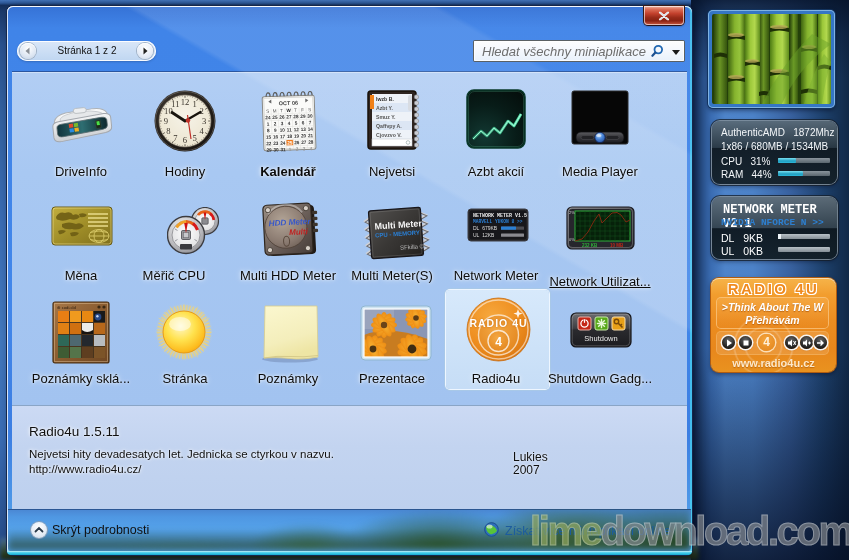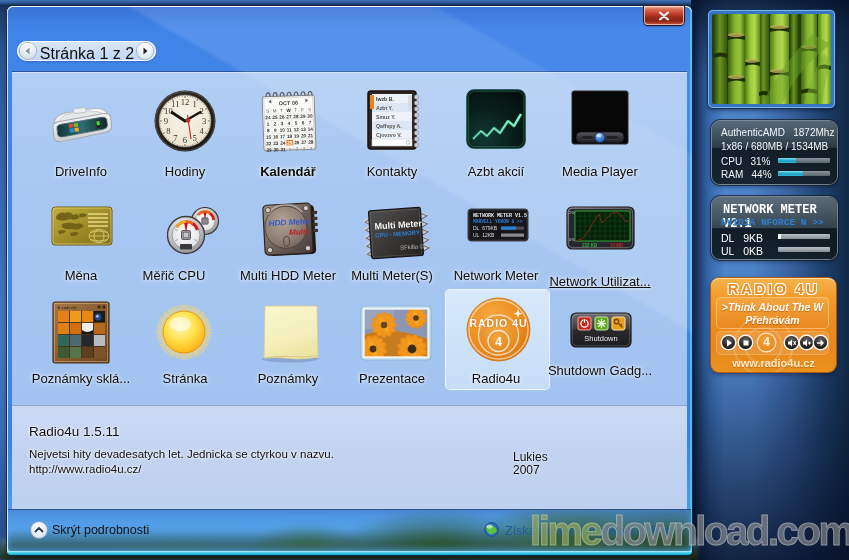--- a/index.html
+++ b/index.html
@@ -32,21 +32,21 @@
   
   #navpill{position:absolute;left:10px;top:35px;width:139px;height:20px;border-radius:10px;
      background:linear-gradient(180deg,#dae7f8,#bfd6f1);
      box-shadow:inset 0 0 0 1px rgba(255,255,255,.9), 0 1px 2px rgba(30,60,110,.35);}
   .navcirc{position:absolute;top:2px;width:16px;height:16px;border-radius:50%;
      background:radial-gradient(circle at 50% 35%,#ffffff,#dde6f2 60%,#c3cfdf);
      box-shadow:0 0 0 1px #9fb0c4, inset 0 1px 1px #fff;}
   #navL{left:3px;}
   #navR{left:120px;background:radial-gradient(circle at 50% 35%,#ffffff,#e8eef8 55%,#cfd9e8);}
   .navcirc svg{position:absolute;left:50%;top:50%;transform:translate(-50%,-50%);}
-  #navtext{position:absolute;left:22px;top:3.5px;width:96px;text-align:center;font-size:16px;color:#111;}
+  #navtext{position:absolute;left:22px;top:3.5px;width:96px;text-align:center;font-size:10px;color:#111;}
   
   #searchbox{position:absolute;left:467px;top:35px;width:210px;height:20px;border-radius:1px;
      background:linear-gradient(180deg,#fdfdfe 0%,#f3f7fd 55%,#e9f1fb 100%);box-shadow:0 0 0 1px #5a6064, inset 0 0 0 1px rgba(255,255,255,.8);}
   #searchbox .ph{position:absolute;left:8px;top:2.5px;font-size:13px;font-style:italic;color:#6e6e6e;}
   #searchbox svg.mag{position:absolute;left:176px;top:3px;}
   #searchbox .drop{position:absolute;left:198px;top:9px;width:0;height:0;border-left:4.5px solid transparent;border-right:4.5px solid transparent;border-top:5px solid #1a1a1a;}
   
   #content{position:absolute;left:5px;top:66px;width:675px;height:333px;
      background:linear-gradient(180deg,#b2cef4 0%,#a8c8f2 30%,#a2c3f0 100%);
      box-shadow:inset 0 1px 0 #cfe0f8, 0 -1px 0 #2a56a0;}
@@ -176,20 +176,28 @@
           <svg width="8" height="8" viewBox="0 0 8 8">
             <path d="M5.5 0.5 L1.5 4 L5.5 7.5Z" fill="#8a8f96"></path>
           </svg>
         </div>
       <div id="navtext">Stránka 1 z 2</div>
       <div class="navcirc" id="navR">
           <svg width="8" height="8" viewBox="0 0 8 8">
             <path d="M2.5 0.5 L6.5 4 L2.5 7.5Z" fill="#222"></path>
           </svg>
         </div>
+    </div>
+    <div id="searchbox">
+      <div class="ph">Hledat všechny miniaplikace</div>
+      <svg class="mag" width="14" height="14" viewBox="0 0 14 14">
+          <circle cx="8.3" cy="5.6" r="3.8" fill="none" stroke="#2268b2" stroke-width="1.8"></circle>
+          <path d="M5.4 8.6 L2.4 11.8" stroke="#1e5090" stroke-width="2.2" stroke-linecap="round"></path>
+        </svg>
+      <div class="drop"></div>
     </div>
     <div id="selbox"></div>
     <div id="icons">
 
       <svg style="position:absolute;left:40px;top:97px" width="68" height="46" viewBox="0 0 68 46">
         <defs>
           <linearGradient id="drvtop" x1="0" y1="0" x2="0" y2="1">
               <stop offset="0" stop-color="#fdfdfd"></stop>
               <stop offset="1" stop-color="#d8dadc"></stop>
             </linearGradient>
@@ -879,35 +887,35 @@
           <line x1="48" y1="11" x2="52.5" y2="15.5" stroke="#7a4a08" stroke-width="1.6"></line>
           <line x1="50.5" y1="13.5" x2="52" y2="12" stroke="#7a4a08" stroke-width="1.2"></line>
         </g>
         <text x="31" y="29" font-size="7.5" fill="#e8e8e8" text-anchor="middle">Shutdown</text>
       </svg>
     </div>
     <div id="labels">
       <div class="lbl" style="left:22px;top:158px;width:104px;">DriveInfo</div>
       <div class="lbl" style="left:126px;top:158px;width:104px;">Hodiny</div>
       <div class="lbl" style="left:229px;top:158px;width:104px;font-weight:bold;">Kalendář</div>
-      <div class="lbl" style="left:333px;top:158px;width:104px;">Kontakty</div>
+      <div class="lbl" style="left:333px;top:158px;width:104px;">Nejvetsi</div>
       <div class="lbl" style="left:437px;top:158px;width:104px;">Azbt akcií</div>
       <div class="lbl" style="left:533px;top:158px;width:120px;">Media Player</div>
       <div class="lbl" style="left:22px;top:262px;width:104px;">Měna</div>
       <div class="lbl" style="left:115px;top:262px;width:104px;">Měřič CPU</div>
       <div class="lbl" style="left:221px;top:262px;width:120px;">Multi HDD Meter</div>
       <div class="lbl" style="left:325px;top:262px;width:120px;">Multi Meter(S)</div>
       <div class="lbl" style="left:429px;top:262px;width:120px;">Network Meter</div>
       <div class="lbl" style="left:533px;top:268px;width:120px;text-decoration:underline;">Network Utilizat...</div>
       <div class="lbl" style="left:14px;top:365px;width:120px;">Poznámky sklá...</div>
       <div class="lbl" style="left:126px;top:365px;width:104px;">Stránka</div>
       <div class="lbl" style="left:229px;top:365px;width:104px;">Poznámky</div>
       <div class="lbl" style="left:333px;top:365px;width:104px;">Prezentace</div>
       <div class="lbl" style="left:437px;top:365px;width:104px;">Radio4u</div>
-      <div class="lbl" style="left:533px;top:357px;width:120px;">Shutdown Gadg...</div>
+      <div class="lbl" style="left:533px;top:365px;width:120px;">Shutdown Gadg...</div>
     </div>
   </div>
 
   <div id="g-photo">
       <svg width="119" height="90" viewBox="0 0 119 90" style="filter:blur(0.4px)">
     <defs>
       <linearGradient id="bam1" x1="0" y1="0" x2="1" y2="0">
             <stop offset="0" stop-color="#4e7c14"></stop>
             <stop offset=".35" stop-color="#9cc83a"></stop>
             <stop offset=".65" stop-color="#b2d84e"></stop>

